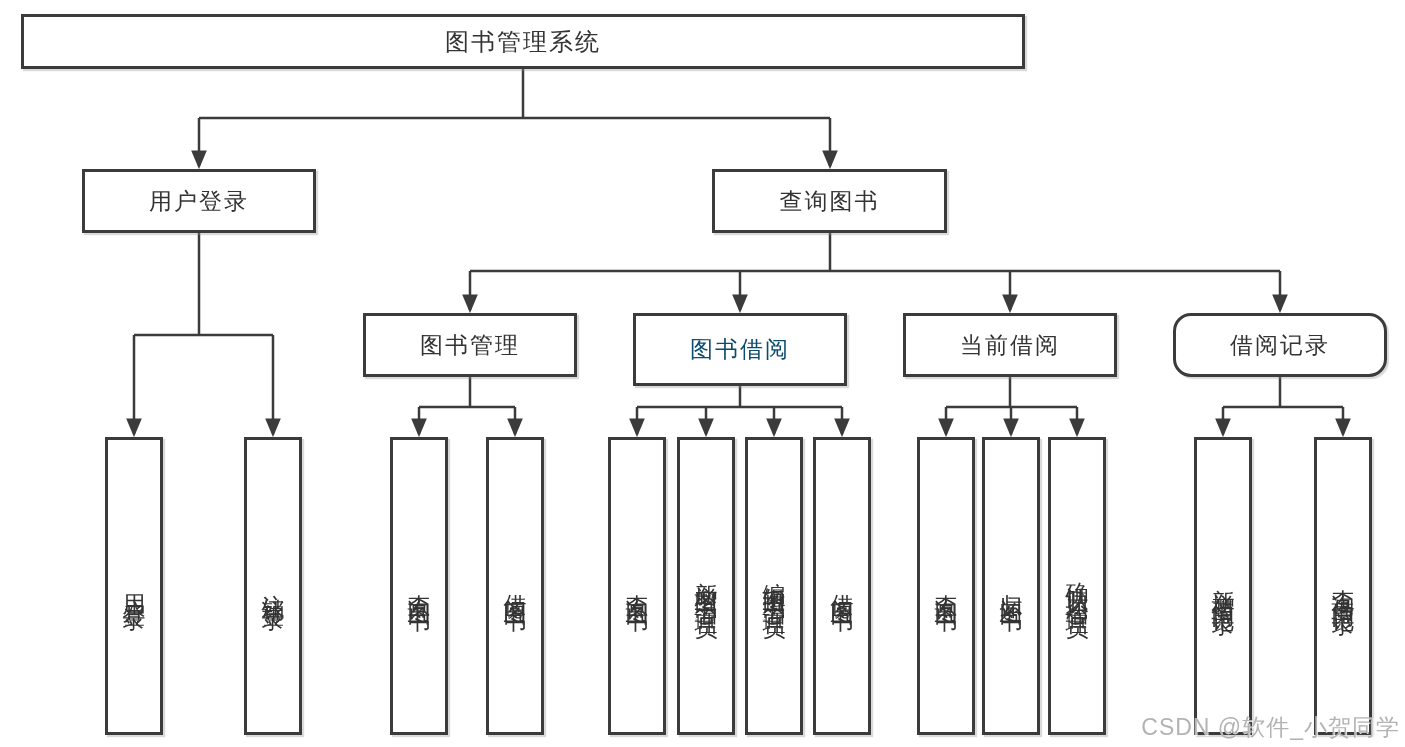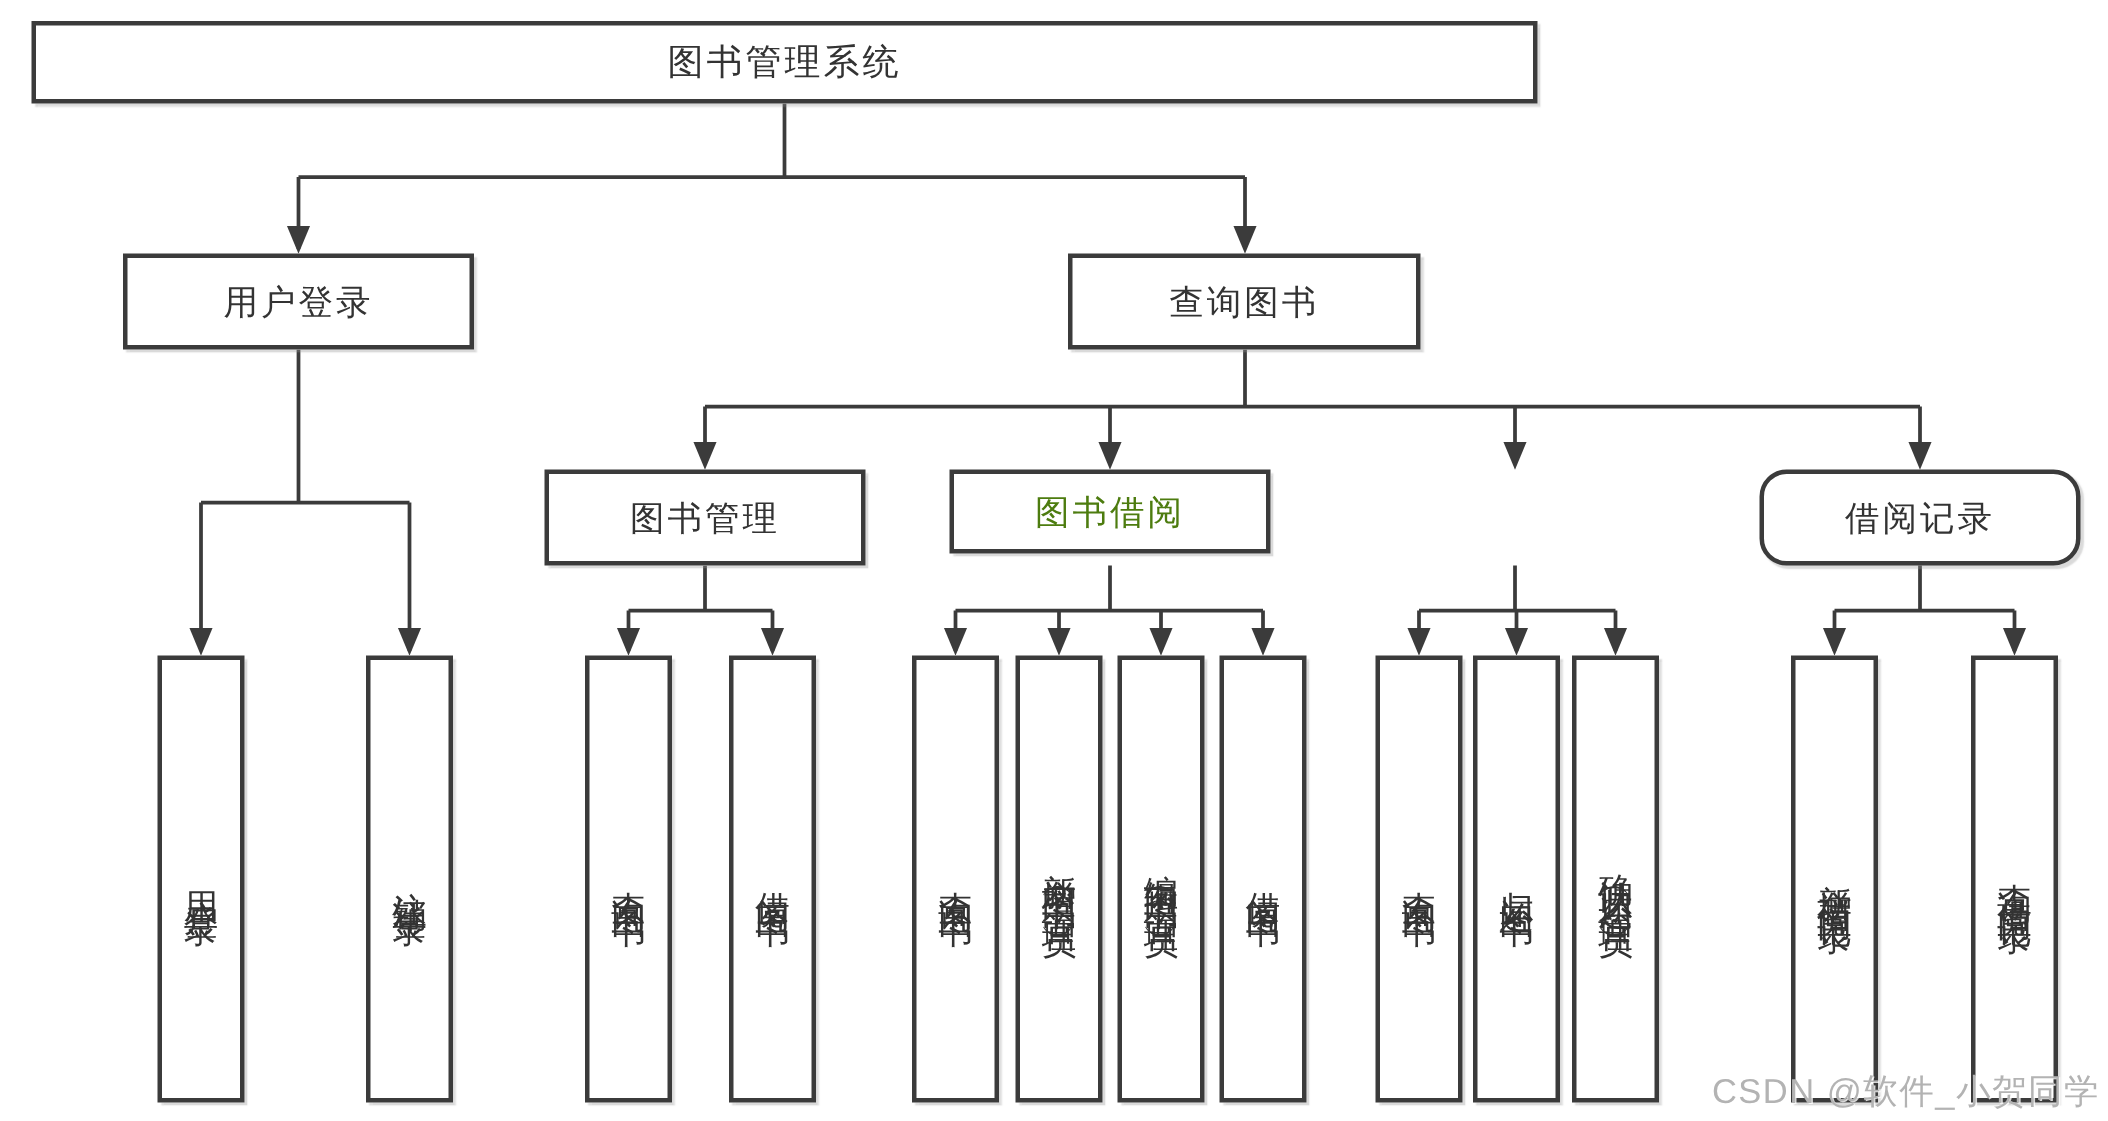--- a/index.html
+++ b/index.html
@@ -92,21 +92,22 @@
       <polyline points="1280,377 1280,407" fill="none" stroke="#3b3b3b" stroke-width="2.5"></polyline>
       <polyline points="1223,407 1343,407" fill="none" stroke="#3b3b3b" stroke-width="2.5"></polyline>
       <polyline points="1223,407 1223,434" fill="none" stroke="#3b3b3b" stroke-width="2.5" marker-end="url(#arrowhead)"></polyline>
       <polyline points="1343,407 1343,434" fill="none" stroke="#3b3b3b" stroke-width="2.5" marker-end="url(#arrowhead)"></polyline>
     </svg>
   <div id="nodes">
       <div class="node title" style="left: 21px; top: 14px; width: 1004px; height: 55px; border-color: rgb(59, 59, 59); color: rgb(51, 51, 51);">图书管理系统</div>
       <div class="node" style="left: 82px; top: 169px; width: 234px; height: 64px; border-color: rgb(59, 59, 59); color: rgb(51, 51, 51);">用户登录</div>
       <div class="node" style="left: 712px; top: 169px; width: 235px; height: 64px; border-color: rgb(59, 59, 59); color: rgb(51, 51, 51);">查询图书</div>
       <div class="node" style="left: 363px; top: 313px; width: 214px; height: 64px; border-color: rgb(59, 59, 59); color: rgb(51, 51, 51);">图书管理</div>
-      <div class="node" style="left: 633px; top: 313px; width: 214px; height: 56px; border-color: rgb(59, 59, 59); color: #4d7c0f;">图书借阅</div>
+      <div class="node" style="left: 633px; top: 313px; width: 214px; height: 73px; border-color: rgb(59, 59, 59); color: #0c4a6e;">图书借阅</div>
+      <div class="node" style="left: 903px; top: 313px; width: 214px; height: 64px; border-color: rgb(59, 59, 59); color: rgb(51, 51, 51);">当前借阅</div>
       <div class="node" style="left: 1173px; top: 313px; width: 214px; height: 64px; border-color: rgb(59, 59, 59); color: rgb(51, 51, 51); border-radius: 18px;">借阅记录</div>
       <div class="node vertical" style="left: 105px; top: 437px; width: 58px; height: 298px; border-color: rgb(59, 59, 59); color: rgb(51, 51, 51);">用户登录</div>
       <div class="node vertical" style="left: 244px; top: 437px; width: 58px; height: 298px; border-color: rgb(59, 59, 59); color: rgb(51, 51, 51);">注销登录</div>
       <div class="node vertical" style="left: 390px; top: 437px; width: 58px; height: 298px; border-color: rgb(59, 59, 59); color: rgb(51, 51, 51);">查询图书</div>
       <div class="node vertical" style="left: 486px; top: 437px; width: 58px; height: 298px; border-color: rgb(59, 59, 59); color: rgb(51, 51, 51);">借阅图书</div>
       <div class="node vertical" style="left: 608px; top: 437px; width: 58px; height: 298px; border-color: rgb(59, 59, 59); color: rgb(51, 51, 51);">查询图书</div>
       <div class="node vertical" style="left: 677px; top: 437px; width: 58px; height: 298px; border-color: rgb(59, 59, 59); color: rgb(51, 51, 51);">新增图书（管理员）</div>
       <div class="node vertical" style="left: 745px; top: 437px; width: 58px; height: 298px; border-color: rgb(59, 59, 59); color: rgb(51, 51, 51);">编辑图书（管理员）</div>
       <div class="node vertical" style="left: 813px; top: 437px; width: 58px; height: 298px; border-color: rgb(59, 59, 59); color: rgb(51, 51, 51);">借阅图书</div>
       <div class="node vertical" style="left: 917px; top: 437px; width: 58px; height: 298px; border-color: rgb(59, 59, 59); color: rgb(51, 51, 51);">查询图书</div>

